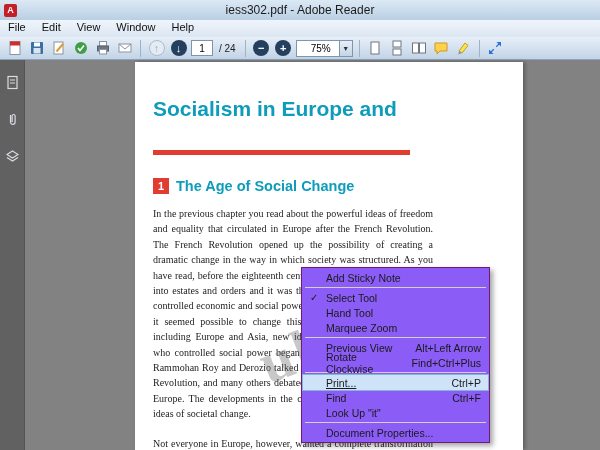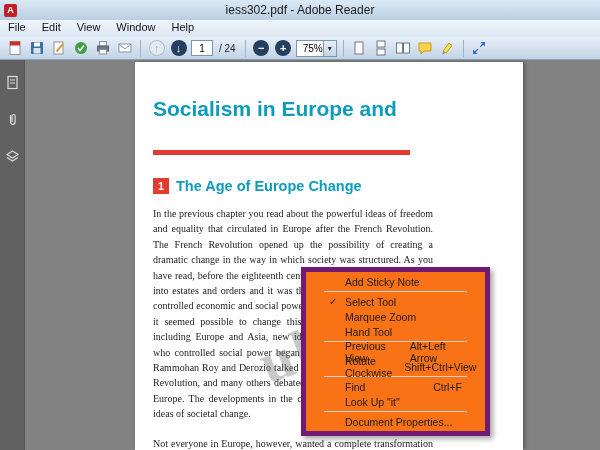--- a/index.html
+++ b/index.html
@@ -27,21 +27,21 @@
     background:linear-gradient(#e7eff8,#c3d4e6);border-bottom:1px solid #8ba4bd;
     display:flex;align-items:center;padding-left:5px;box-sizing:border-box;gap:3px;}
   .tbtn{width:19px;height:19px;display:flex;align-items:center;justify-content:center;
     border-radius:2px;}
   .tsep{width:1px;height:17px;background:#9fb3c7;margin:0 3px;}
   .pagebox{width:20px;height:14px;font-size:10px;text-align:center;
     border:1px solid #7e96ad;background:#fff;padding:0;}
   .pagetotal{font-size:10px;color:#222;margin:0 3px;}
   .zoombox{display:flex;align-items:center;border:1px solid #7e96ad;background:#fff;
     height:15px;}
-  .zoomval{font-size:10px;padding:0 0;min-width:26px;text-align:right;}
+  .zoomval{font-size:10px;padding:0 8px;min-width:26px;text-align:right;}
   .zoomdrop{width:12px;height:15px;background:linear-gradient(#e7eff8,#c3d4e6);
     border-left:1px solid #7e96ad;font-size:7px;display:flex;align-items:center;
     justify-content:center;color:#333;}
   .circbtn{width:16px;height:16px;border-radius:50%;display:flex;align-items:center;
     justify-content:center;font-size:11px;font-weight:bold;}
   .circ-dark{background:#24405e;color:#fff;}
   .circ-dis{background:#e4ebf3;color:#9db0c2;border:1px solid #a8bccd;box-sizing:border-box;}
 
   
   .main{position:absolute;left:0;top:60px;width:600px;height:390px;background:#828282;}
@@ -64,22 +64,22 @@
   .bodytext{position:absolute;left:18px;top:144px;width:280px;
     font-family:"Liberation Serif","DejaVu Serif",serif;font-size:10px;
     line-height:15.4px;color:#1c1c1c;text-align:justify;}
   .bodytext p{margin:0 0 14px 0;}
   .watermark{position:absolute;left:120px;top:235px;font-family:"Liberation Serif",serif;
     font-size:58px;font-weight:bold;color:rgba(110,110,110,0.38);
     transform:rotate(-21deg);letter-spacing:3px;white-space:nowrap;}
 
   
   .ctxmenu{position:absolute;left:301px;top:267px;width:189px;z-index:60;
-    background:#f97316;border:5px solid #701a75;box-shadow:3px 3px 5px rgba(0,0,0,.35);
-    padding:2px 16px;box-sizing:border-box;}
+    background:#8b5cf6;border:1px solid #701a75;box-shadow:3px 3px 5px rgba(0,0,0,.35);
+    padding:2px 1px;box-sizing:border-box;}
   .menu-item{height:15px;display:flex;align-items:center;position:relative;
     padding:0 7px 0 23px;font-size:10.5px;color:#1a1a1a;cursor:default;}
   .menu-item .check{position:absolute;left:7px;font-size:10px;}
   .menu-item .sc{margin-left:auto;color:#1a1a1a;padding-left:12px;}
   .menu-sep{border-top:1px solid #d2d2d2;margin:2px 2px;}
   .menu-item.hl{background:#cfe3f8;outline:1px solid #86b2e0;}
   .menu-item.hl .lbl{text-decoration:underline;}
 </style>
 </head>
 <body>
@@ -230,21 +230,21 @@
     </div>
 
     <div class="page">
       <div class="doctitle">
         <div>Socialism in Europe and</div>
       </div>
       <div class="redbar"></div>
 
       <div class="sectionrow">
         <div class="secnum">1</div>
-        <div class="sectitle">The Age of Europe Change</div>
+        <div class="sectitle">The Age of Social Change</div>
       </div>
 
       <div class="bodytext">
         <p>In the previous chapter you read about the powerful ideas of freedom and equality that circulated in Europe after the French Revolution. The French Revolution opened up the possibility of creating a dramatic change in the way in which society was structured. As you have read, before the eighteenth century society was broadly divided into estates and orders and it was the aristocracy and church which controlled economic and social power. Suddenly, after the revolution, it seemed possible to change this. In many parts of the world including Europe and Asia, new ideas about individual rights and who controlled social power began to be discussed. In India, Raja Rammohan Roy and Derozio talked of the significance of the French Revolution, and many others debated the ideas of post-revolutionary Europe. The developments in the colonies, in turn, reshaped these ideas of societal change.</p>
         <p>Not everyone in Europe, however, wanted a complete transformation of society. Responses varied from those who accepted that some change was necessary but wished for a gradual shift, to those who wanted to restructure society radically. Some were 'conservatives', others were 'liberals' or 'radicals'.</p>
       </div>
 
       <div class="watermark">ublishe</div>
     </div>
   </div>
@@ -252,35 +252,39 @@
   <div class="ctxmenu">
     <div class="menu-item">
       <span class="lbl">Add Sticky Note</span>
     </div>
     <div class="menu-sep"></div>
     <div class="menu-item">
       <span class="check">✓</span>
       <span class="lbl">Select Tool</span>
     </div>
     <div class="menu-item">
+      <span class="lbl">Hand Tool</span>
+    </div>
+    <div class="menu-item">
       <span class="lbl">Marquee Zoom</span>
-    </div>
-    <div class="menu-item">
-      <span class="lbl">Hand Tool</span>
     </div>
     <div class="menu-sep"></div>
     <div class="menu-item">
       <span class="lbl">Previous View</span>
       <span class="sc">Alt+Left Arrow</span>
     </div>
     <div class="menu-item">
       <span class="lbl">Rotate Clockwise</span>
-      <span class="sc">Shift+Ctrl+View</span>
-    </div>
-    <div class="menu-sep"></div>
+      <span class="sc">Find+Ctrl+Plus</span>
+    </div>
+    <div class="menu-sep"></div>
+    <div class="menu-item hl">
+      <span class="lbl">Print...</span>
+      <span class="sc">Ctrl+P</span>
+    </div>
     <div class="menu-item">
       <span class="lbl">Find</span>
       <span class="sc">Ctrl+F</span>
     </div>
     <div class="menu-item">
       <span class="lbl">Look Up "it"</span>
     </div>
     <div class="menu-sep"></div>
     <div class="menu-item">
       <span class="lbl">Document Properties...</span>

